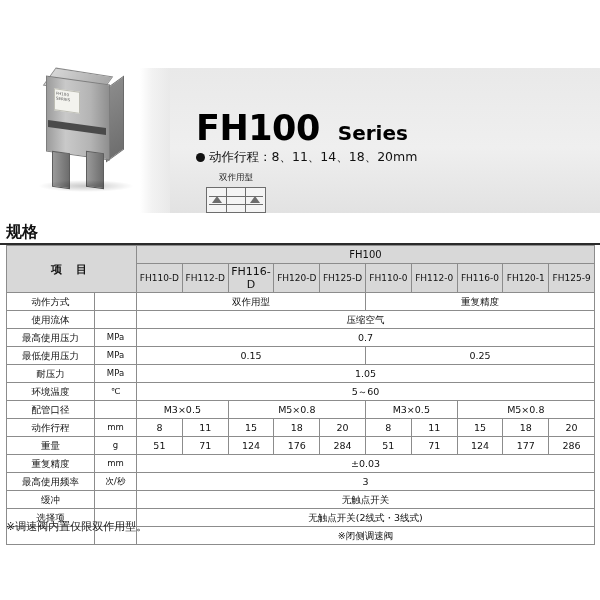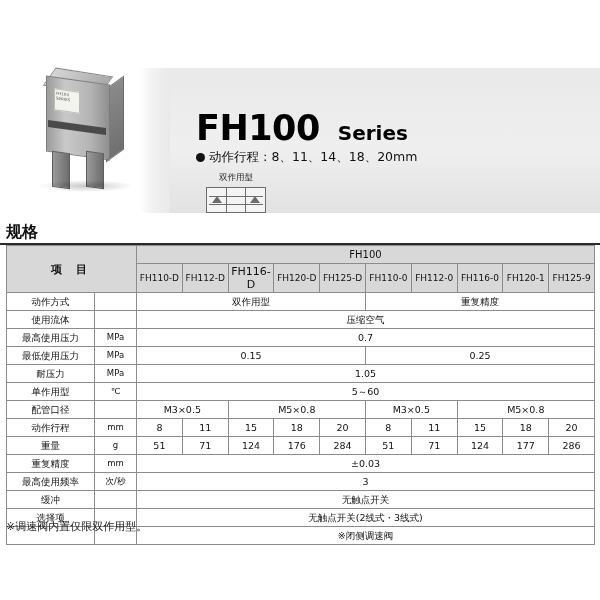--- a/index.html
+++ b/index.html
@@ -396,21 +396,21 @@
           <td class="unit" style="border-left: none;">MPa</td>
           <td colspan="5">0.15</td>
           <td colspan="5">0.25</td>
         </tr>
         <tr>
           <td class="rowlabel">耐压力</td>
           <td class="unit" style="border-left: none;">MPa</td>
           <td colspan="10">1.05</td>
         </tr>
         <tr>
-          <td class="rowlabel">单作用型</td>
+          <td class="rowlabel">环境温度</td>
           <td class="unit" style="border-left: none;">℃</td>
           <td colspan="10">5～60</td>
         </tr>
         <tr>
           <td class="rowlabel">配管口径</td>
           <td class="unit" style="border-left: none;"></td>
           <td colspan="2">M3×0.5</td>
           <td colspan="3">M5×0.8</td>
           <td colspan="2">M3×0.5</td>
           <td colspan="3">M5×0.8</td>

